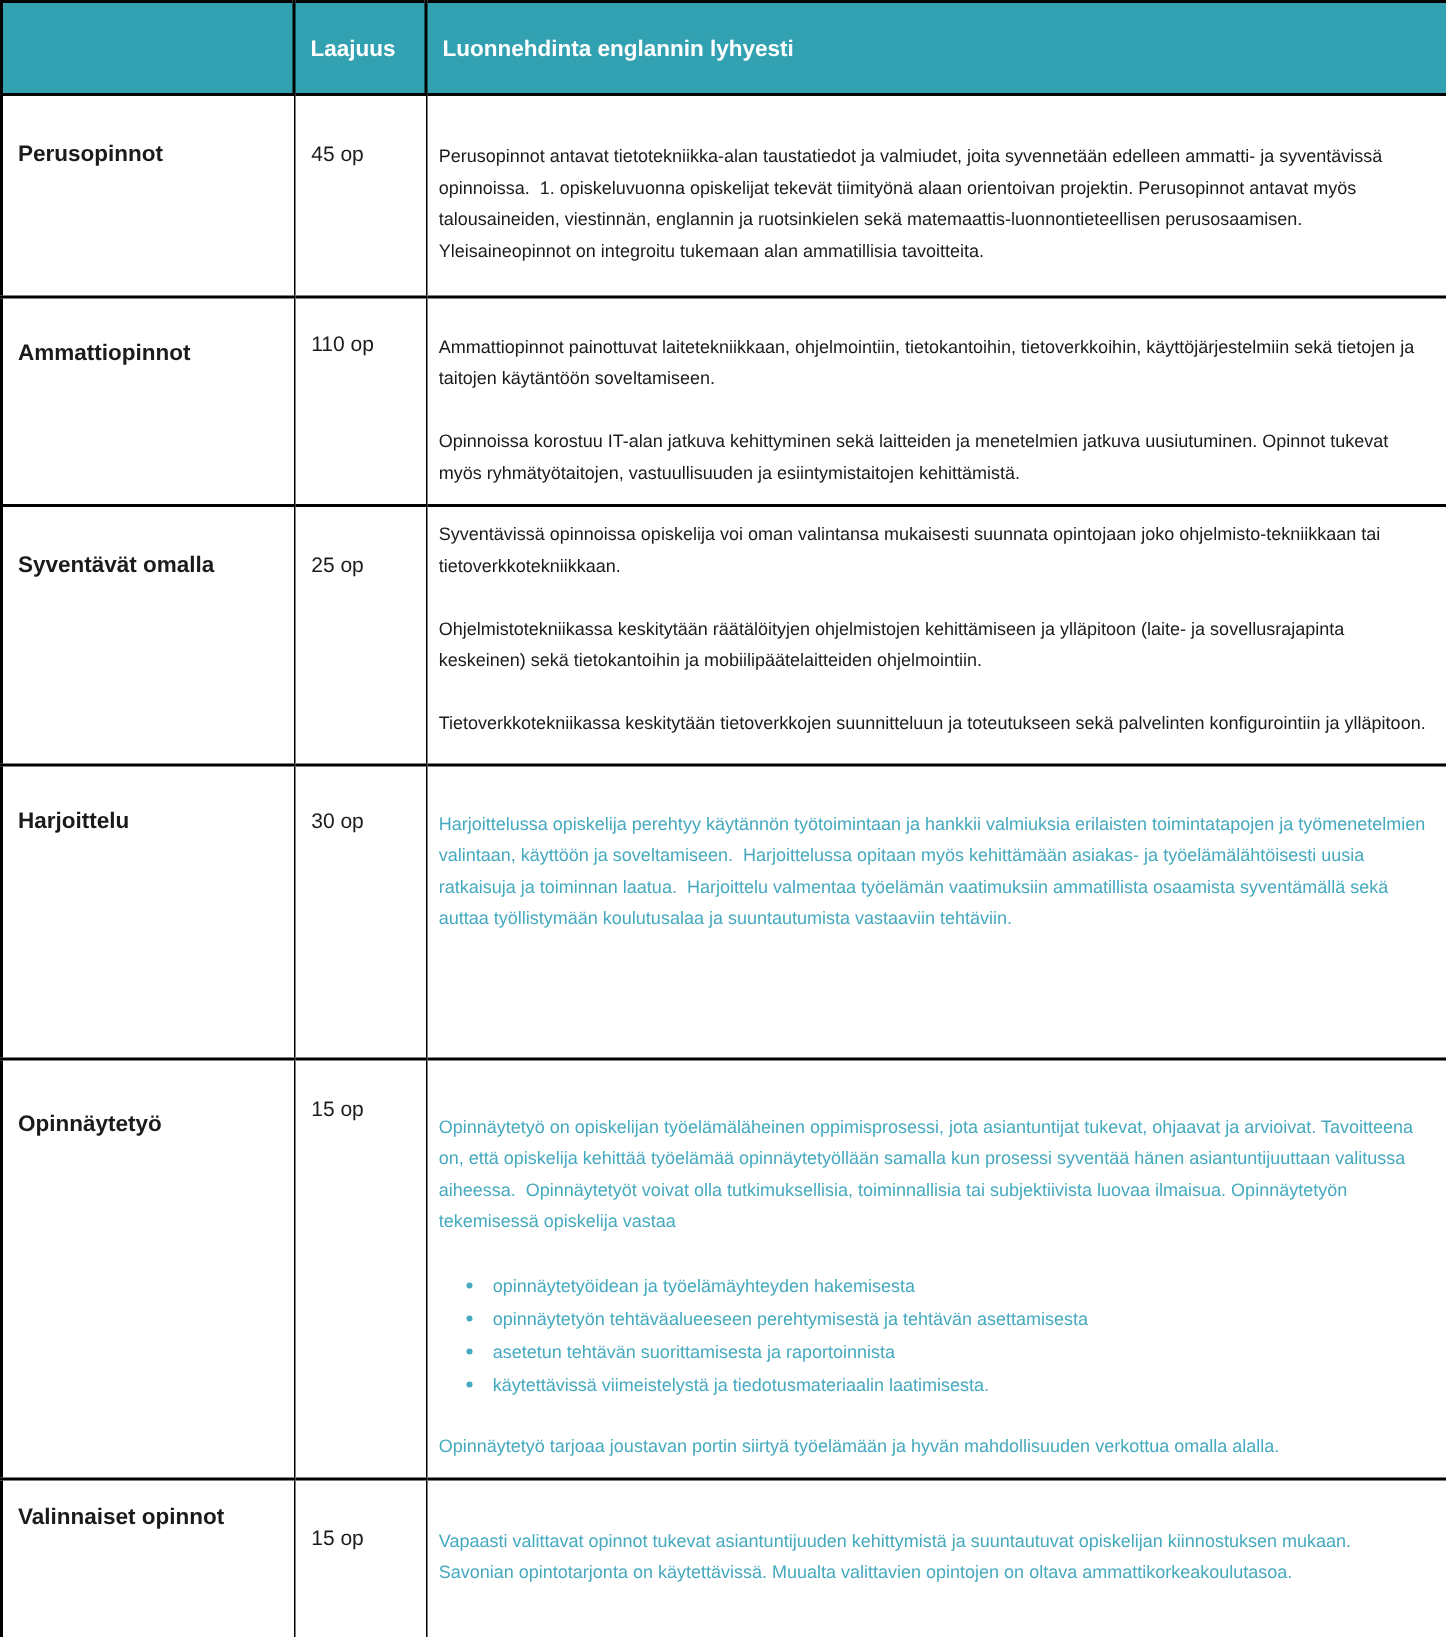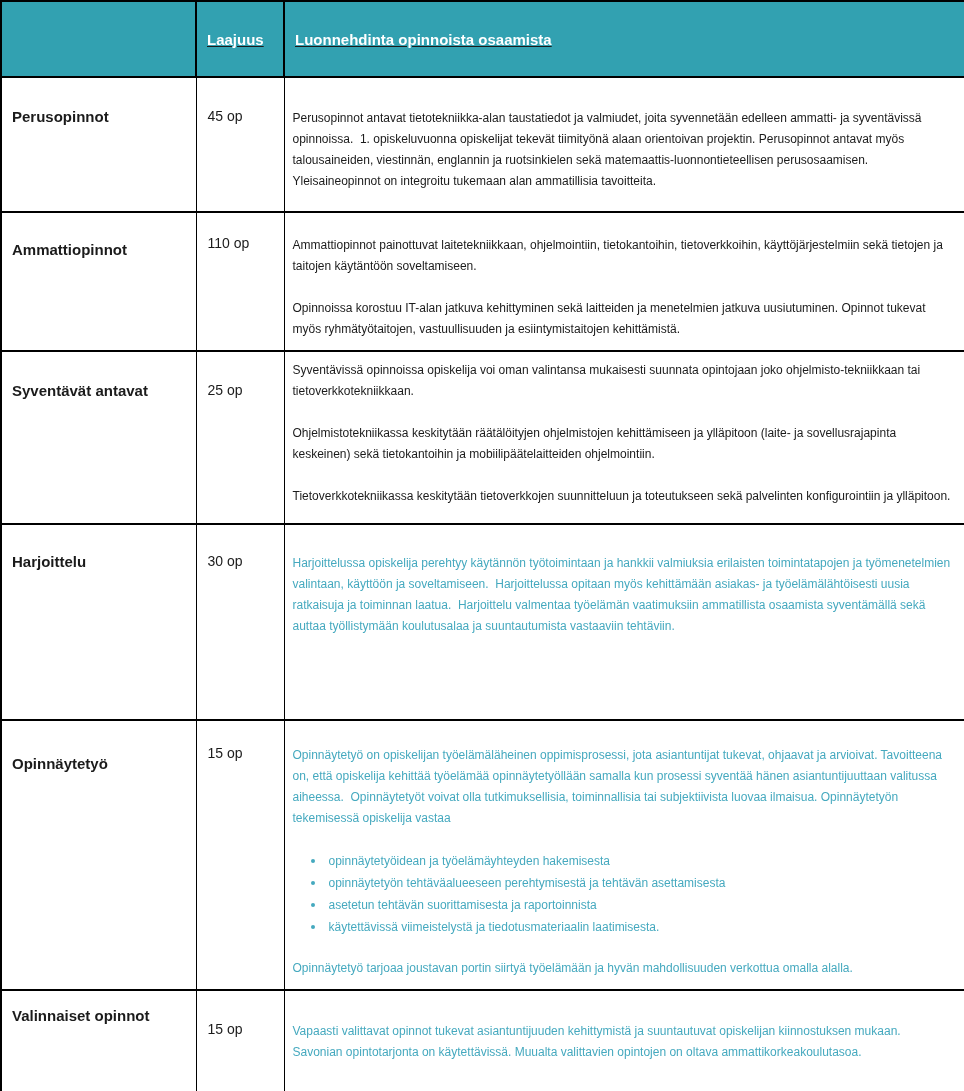--- a/index.html
+++ b/index.html
@@ -17,21 +17,21 @@
     color:var(--body-text);
   }
   .table-wrap{width:964px;}
   table{
     border-collapse:collapse;
     table-layout:fixed;
     width:964px;
     background:var(--row-bg);
     border:2px solid var(--border);
   }
-  thead tr{height:76px;text-decoration:underline;}
+  thead tr{height:62px;}
   th{
     background:var(--header-bg);
     color:var(--header-text);
     font-size:15px;
     font-weight:bold;
     text-align:left;
     vertical-align:middle;
     padding:6px 10px;
     border-left:2px solid var(--border);
     border-bottom:2px solid var(--border);
@@ -85,59 +85,59 @@
   <table>
     <colgroup>
       <col style="width:195px">
       <col style="width:88px">
       <col style="width:681px">
     </colgroup>
     <thead>
       <tr>
         <th></th>
         <th>Laajuus</th>
-        <th>Luonnehdinta opinnoista osaamista</th>
+        <th>Luonnehdinta englannin lyhyesti</th>
       </tr>
     </thead>
     <tbody id="rows-body">
         <tr style="height: 135px; margin-top: 27px;">
           <td class="cell-label" style="padding-top: 30px;">Perusopinnot</td>
           <td class="cell-credits" style="padding-top: 30px;">45 op</td>
           <td class="cell-desc" style="padding-top: 30px;">
             <p>Perusopinnot antavat tietotekniikka-alan taustatiedot ja valmiudet, joita syvennetään edelleen ammatti- ja syventävissä opinnoissa.  1. opiskeluvuonna opiskelijat tekevät tiimityönä alaan orientoivan projektin. Perusopinnot antavat myös talousaineiden, viestinnän, englannin ja ruotsinkielen sekä matemaattis-luonnontieteellisen perusosaamisen.  Yleisaineopinnot on integroitu tukemaan alan ammatillisia tavoitteita.</p>
           </td>
         </tr>
         <tr style="height: 134px;">
           <td class="cell-label" style=" margin-left: 15px;">Ammattiopinnot</td>
           <td class="cell-credits" style="padding-top: 22px;">110 op</td>
           <td class="cell-desc" style="padding-top: 22px;">
             <p>Ammattiopinnot painottuvat laitetekniikkaan, ohjelmointiin, tietokantoihin, tietoverkkoihin, käyttöjärjestelmiin sekä tietojen ja taitojen käytäntöön soveltamiseen.</p>
             <p>Opinnoissa korostuu IT-alan jatkuva kehittyminen sekä laitteiden ja menetelmien jatkuva uusiutuminen. Opinnot tukevat myös ryhmätyötaitojen, vastuullisuuden ja esiintymistaitojen kehittämistä.</p>
           </td>
         </tr>
         <tr style="height: 173px;">
-          <td class="cell-label" style="padding-top: 30px;">Syventävät antavat</td>
+          <td class="cell-label" style="padding-top: 30px;">Syventävät omalla</td>
           <td class="cell-credits" style="padding-top: 30px;">25 op</td>
           <td class="cell-desc" style="padding-top: 8px;">
             <p>Syventävissä opinnoissa opiskelija voi oman valintansa mukaisesti suunnata opintojaan joko ohjelmisto-tekniikkaan tai tietoverkkotekniikkaan.</p>
             <p>Ohjelmistotekniikassa keskitytään räätälöityjen ohjelmistojen kehittämiseen ja ylläpitoon (laite- ja sovellusrajapinta keskeinen) sekä tietokantoihin ja mobiilipäätelaitteiden ohjelmointiin.</p>
             <p>Tietoverkkotekniikassa keskitytään tietoverkkojen suunnitteluun ja toteutukseen sekä palvelinten konfigurointiin ja ylläpitoon.</p>
           </td>
         </tr>
         <tr style="height: 196px;">
           <td class="cell-label" style="padding-top: 28px;">Harjoittelu</td>
           <td class="cell-credits" style="padding-top: 28px;">30 op</td>
           <td class="cell-desc accent" style="padding-top: 28px;">
             <p>Harjoittelussa opiskelija perehtyy käytännön työtoimintaan ja hankkii valmiuksia erilaisten toimintatapojen ja työmenetelmien valintaan, käyttöön ja soveltamiseen.  Harjoittelussa opitaan myös kehittämään asiakas- ja työelämälähtöisesti uusia ratkaisuja ja toiminnan laatua.  Harjoittelu valmentaa työelämän vaatimuksiin ammatillista osaamista syventämällä sekä auttaa työllistymään koulutusalaa ja suuntautumista vastaaviin tehtäviin.</p>
           </td>
         </tr>
         <tr style="height: 258px;">
           <td class="cell-label" style="padding-top: 34px;">Opinnäytetyö</td>
           <td class="cell-credits" style="padding-top: 24px;">15 op</td>
-          <td class="cell-desc accent" style="padding-top: 24px;">
+          <td class="cell-desc accent" style="padding-top: 34px;">
             <p>Opinnäytetyö on opiskelijan työelämäläheinen oppimisprosessi, jota asiantuntijat tukevat, ohjaavat ja arvioivat. Tavoitteena on, että opiskelija kehittää työelämää opinnäytetyöllään samalla kun prosessi syventää hänen asiantuntijuuttaan valitussa aiheessa.  Opinnäytetyöt voivat olla tutkimuksellisia, toiminnallisia tai subjektiivista luovaa ilmaisua. Opinnäytetyön tekemisessä opiskelija vastaa</p>
             <ul>
               <li>opinnäytetyöidean ja työelämäyhteyden hakemisesta</li>
               <li>opinnäytetyön tehtäväalueeseen perehtymisestä ja tehtävän asettamisesta</li>
               <li>asetetun tehtävän suorittamisesta ja raportoinnista</li>
               <li>käytettävissä viimeistelystä ja tiedotusmateriaalin laatimisesta.</li>
             </ul>
             <p>Opinnäytetyö tarjoaa joustavan portin siirtyä työelämään ja hyvän mahdollisuuden verkottua omalla alalla.</p>
           </td>
         </tr>

